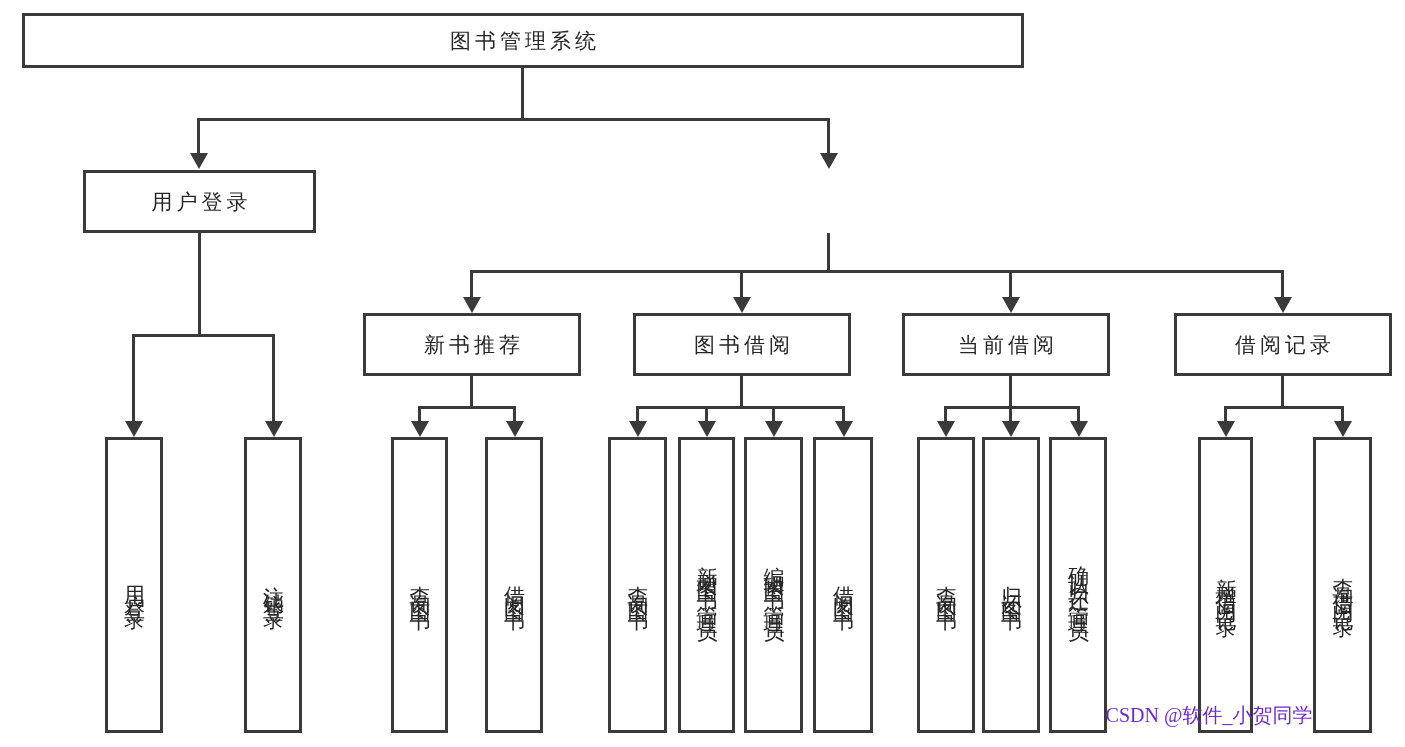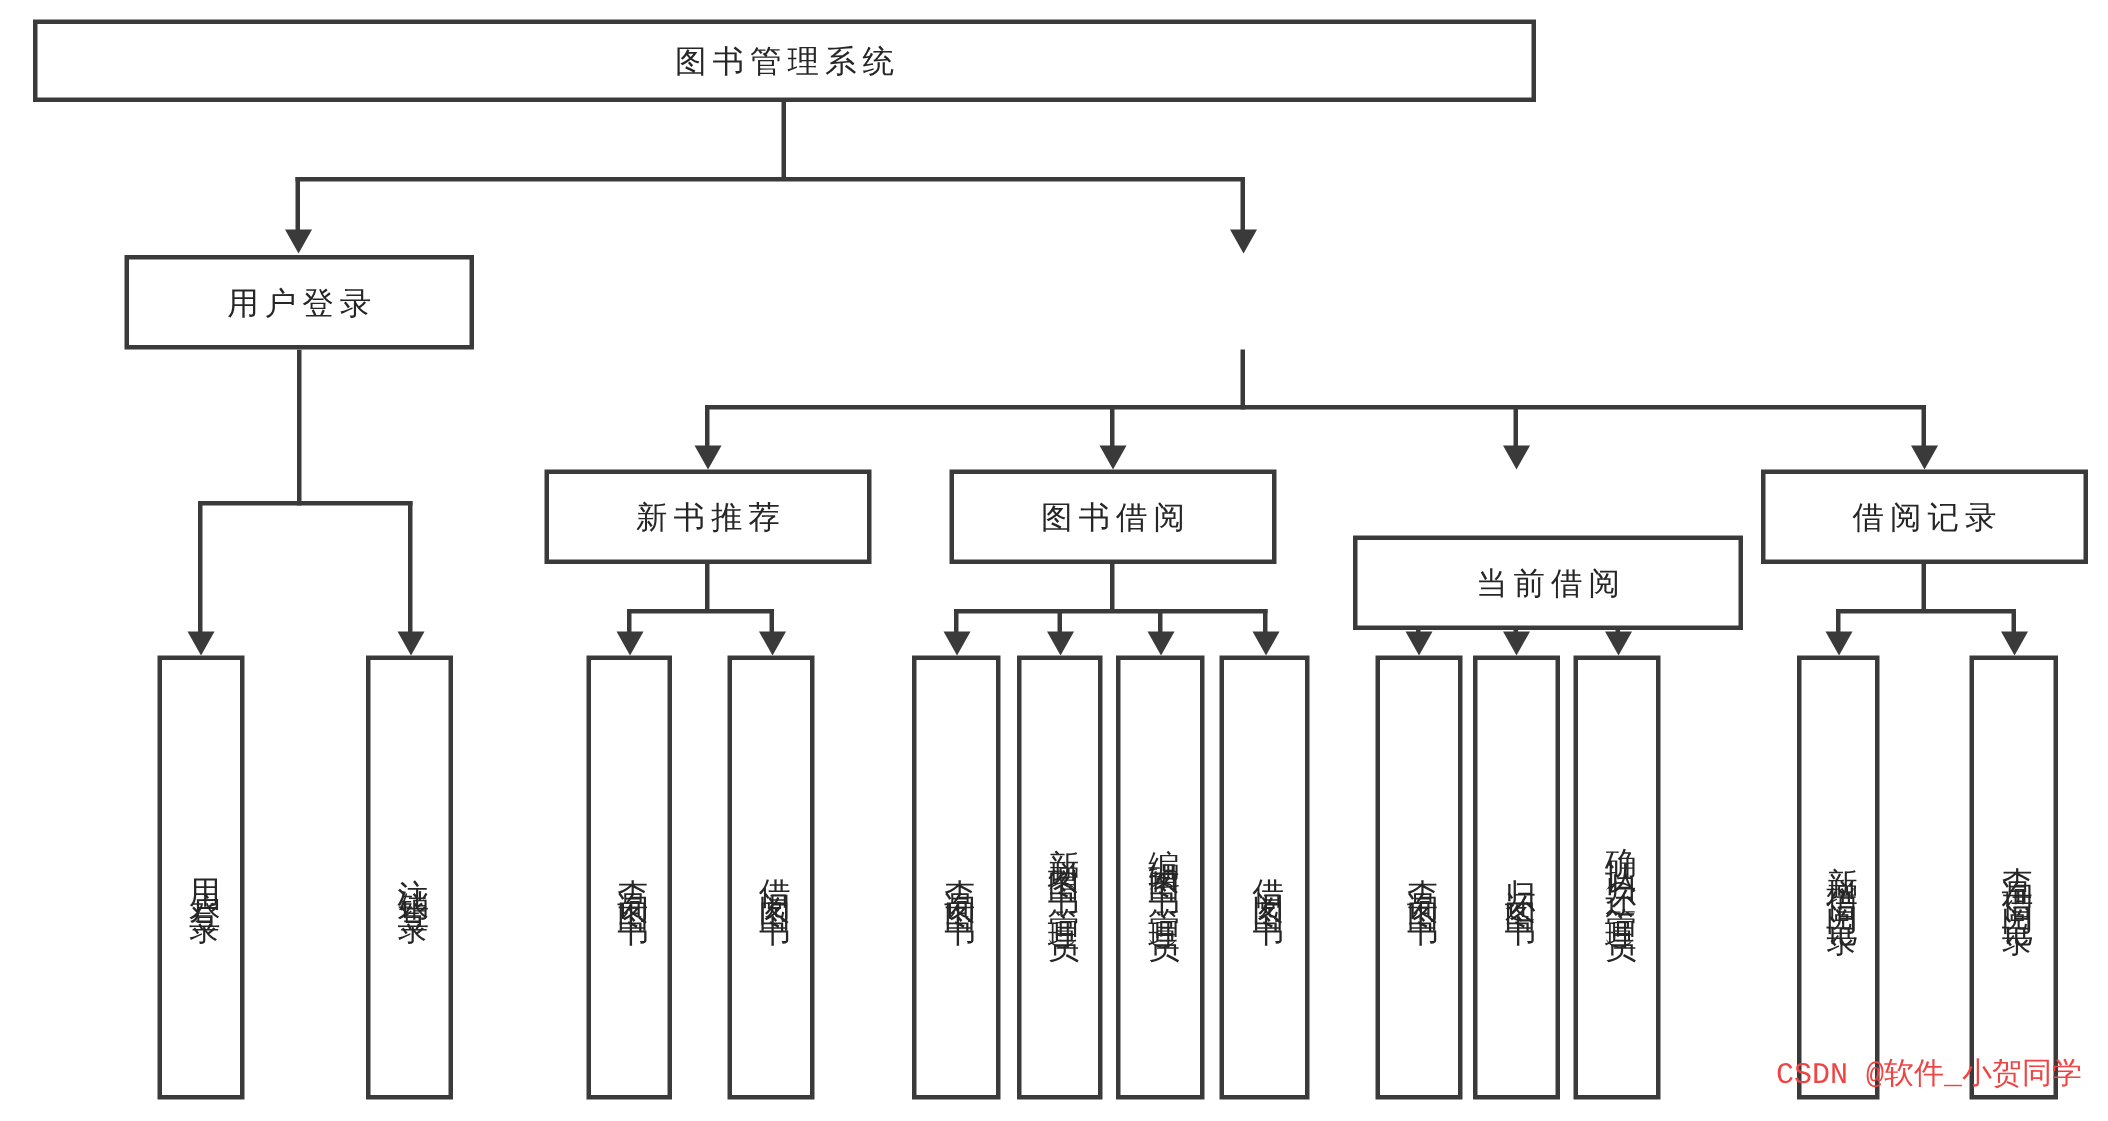--- a/index.html
+++ b/index.html
@@ -1,20 +1,20 @@
 <!DOCTYPE html>
 <html><head>
 <meta charset="utf-8">
 <style>
   html,body{margin:0;padding:0;background:#ffffff;}
   #canvas{
     position:relative;
     width:1405px;height:747px;
     background:#ffffff;
-    font-family:Liberation Mono, monospace;
+    font-family:Liberation Serif, serif;
     overflow:hidden;
   }
   .box{
     position:absolute;
     box-sizing:border-box;
     border:3px solid #3a3a3a;
     background:#ffffff;
     display:flex;
     align-items:center;
     justify-content:center;
@@ -36,24 +36,24 @@
   }
   .line{position:absolute;background:#3a3a3a;}
   .arrow{
     position:absolute;width:0;height:0;
     border-left:9px solid transparent;
     border-right:9px solid transparent;
     border-top:16px solid #3a3a3a;
   }
   .watermark{
     position:absolute;
-    left:1116px;top:702px;width:272px;
-    text-align:right;
+    left:1073px;top:702px;width:272px;
+    text-align:center;
     font-size:20px;
-    color:#ef4444;
+    color:#6d28d9;
     z-index:10;
     white-space:nowrap;
   }
 </style>
 </head>
 <body>
 
 <div id="canvas">
 
   <div class="line" style="left:521px;top:68px;width:3px;height:52px;"></div>
@@ -125,21 +125,21 @@
 
 
   <div class="box" style="left:633px;top:313px;width:218px;height:63px;">
     <span class="hlabel">图书借阅</span>
   </div>
 
   <div class="box" style="left:363px;top:313px;width:218px;height:63px;">
     <span class="hlabel">新书推荐</span>
   </div>
 
-  <div class="box" style="left:902px;top:313px;width:260px;height:63px;margin-top:44px;">
+  <div class="box" style="left:902px;top:313px;width:208px;height:63px;">
     <span class="hlabel">当前借阅</span>
   </div>
 
   <div class="box" style="left:1174px;top:313px;width:218px;height:63px;">
     <span class="hlabel">借阅记录</span>
   </div>
 
   <div class="box" style="left:105px;top:437px;width:58px;height:296px;">
     <span class="vlabel">用户登录</span>
   </div>

